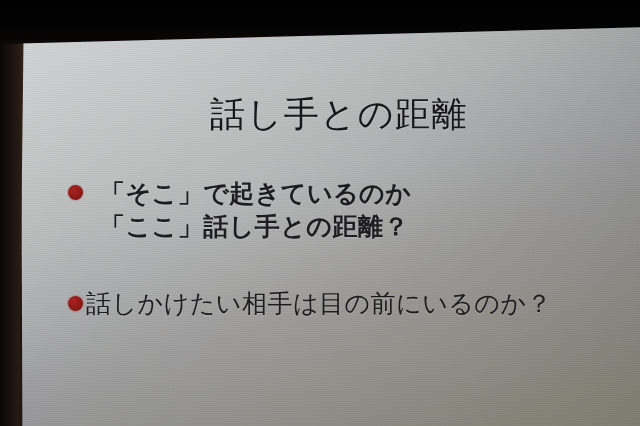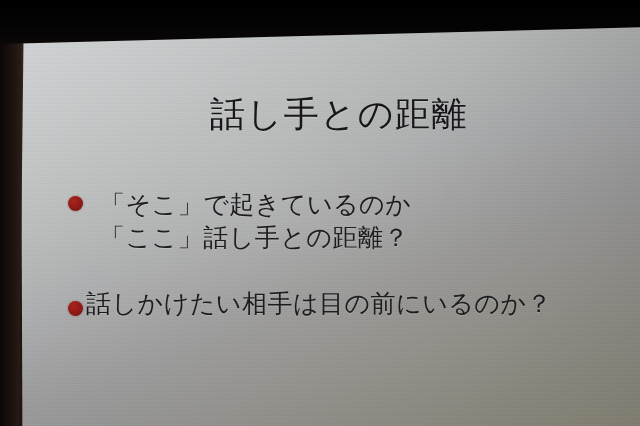--- a/index.html
+++ b/index.html
@@ -128,24 +128,24 @@
   }
   .bullet-text {
     font-size: 25px;
     line-height: 33px;
     letter-spacing: 0.5px;
     color: #1d1d20;
     white-space: nowrap;
     text-shadow: 0 1px 1px rgba(255,255,255,0.18);
   }
 
-  #bullet-1 { left: 49px; top: 162px; }
+  #bullet-1 { left: 49px; top: 151px; font-weight: bold; }
   #bullet-1 .bullet-dot { margin-top: 8px; margin-right: 17px; }
 
-  #bullet-2 { left: 49px; top: 261px; align-items: center; }
+  #bullet-2 { left: 49px; top: 261px; }
   #bullet-2 .bullet-dot { margin-top: 9px; margin-right: 3px; }
 </style>
 </head>
 <body>
 
 <div id="stage">
 
   <div id="room-dark"></div>
 
   <div id="screen">

